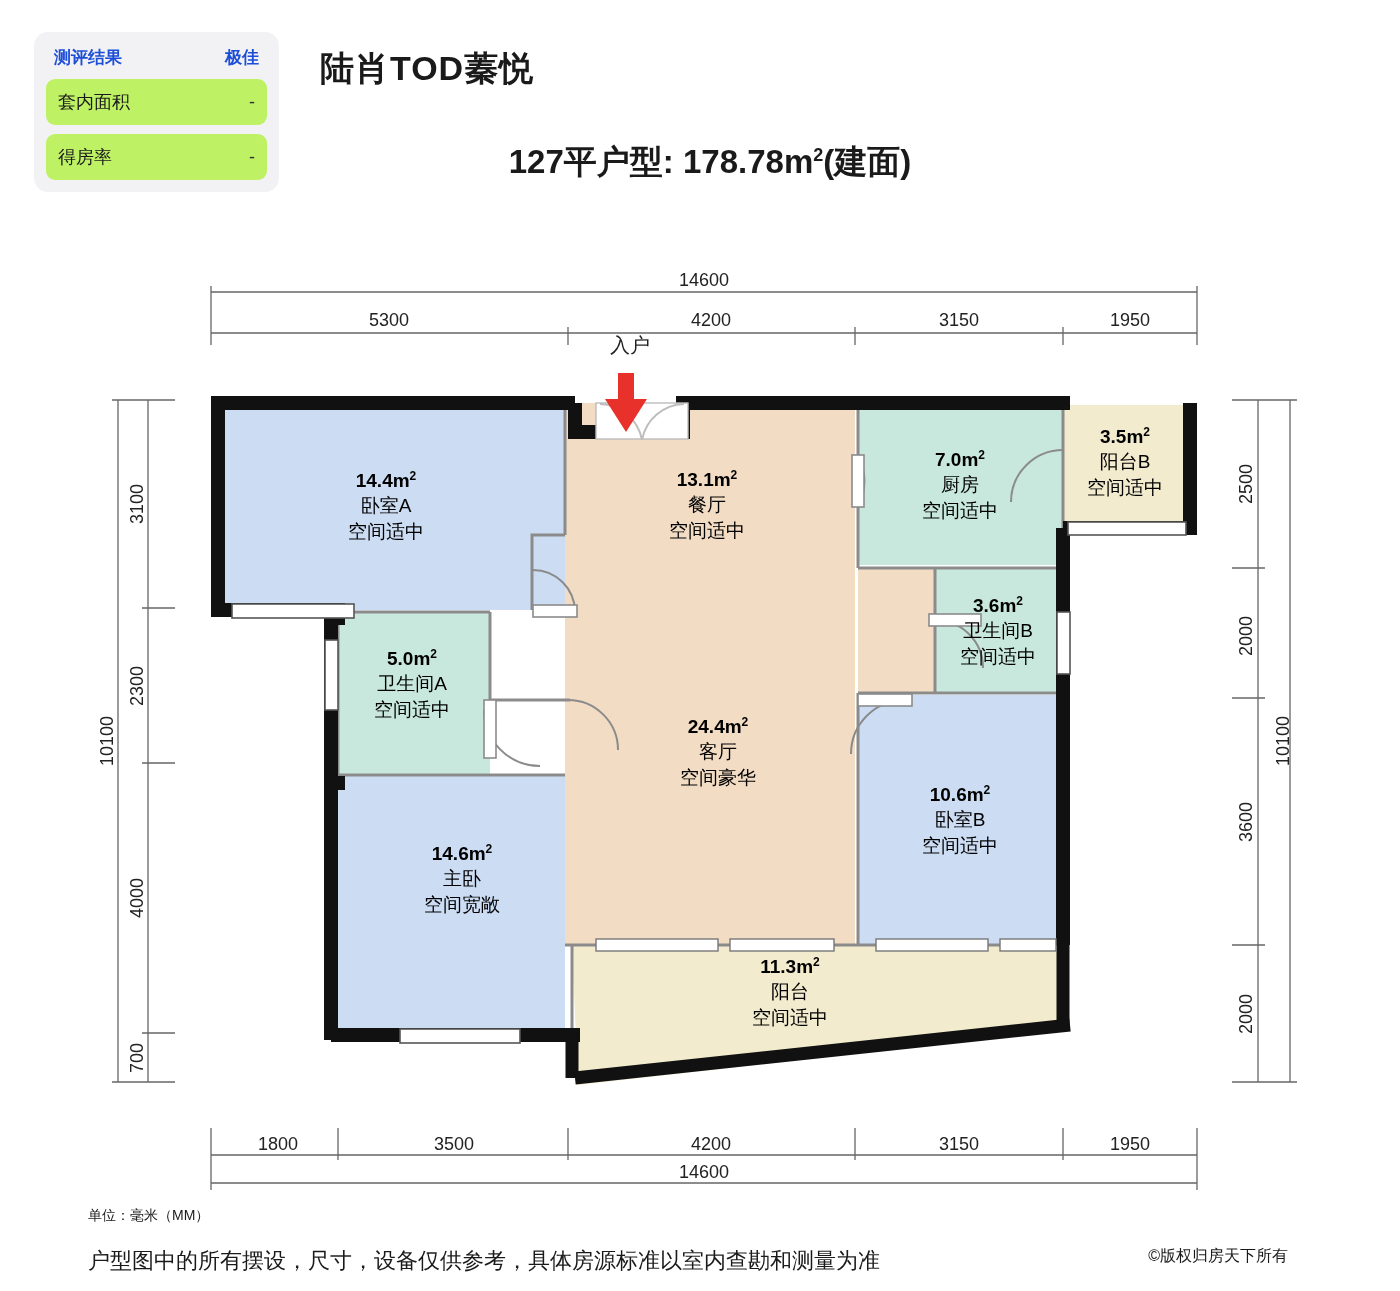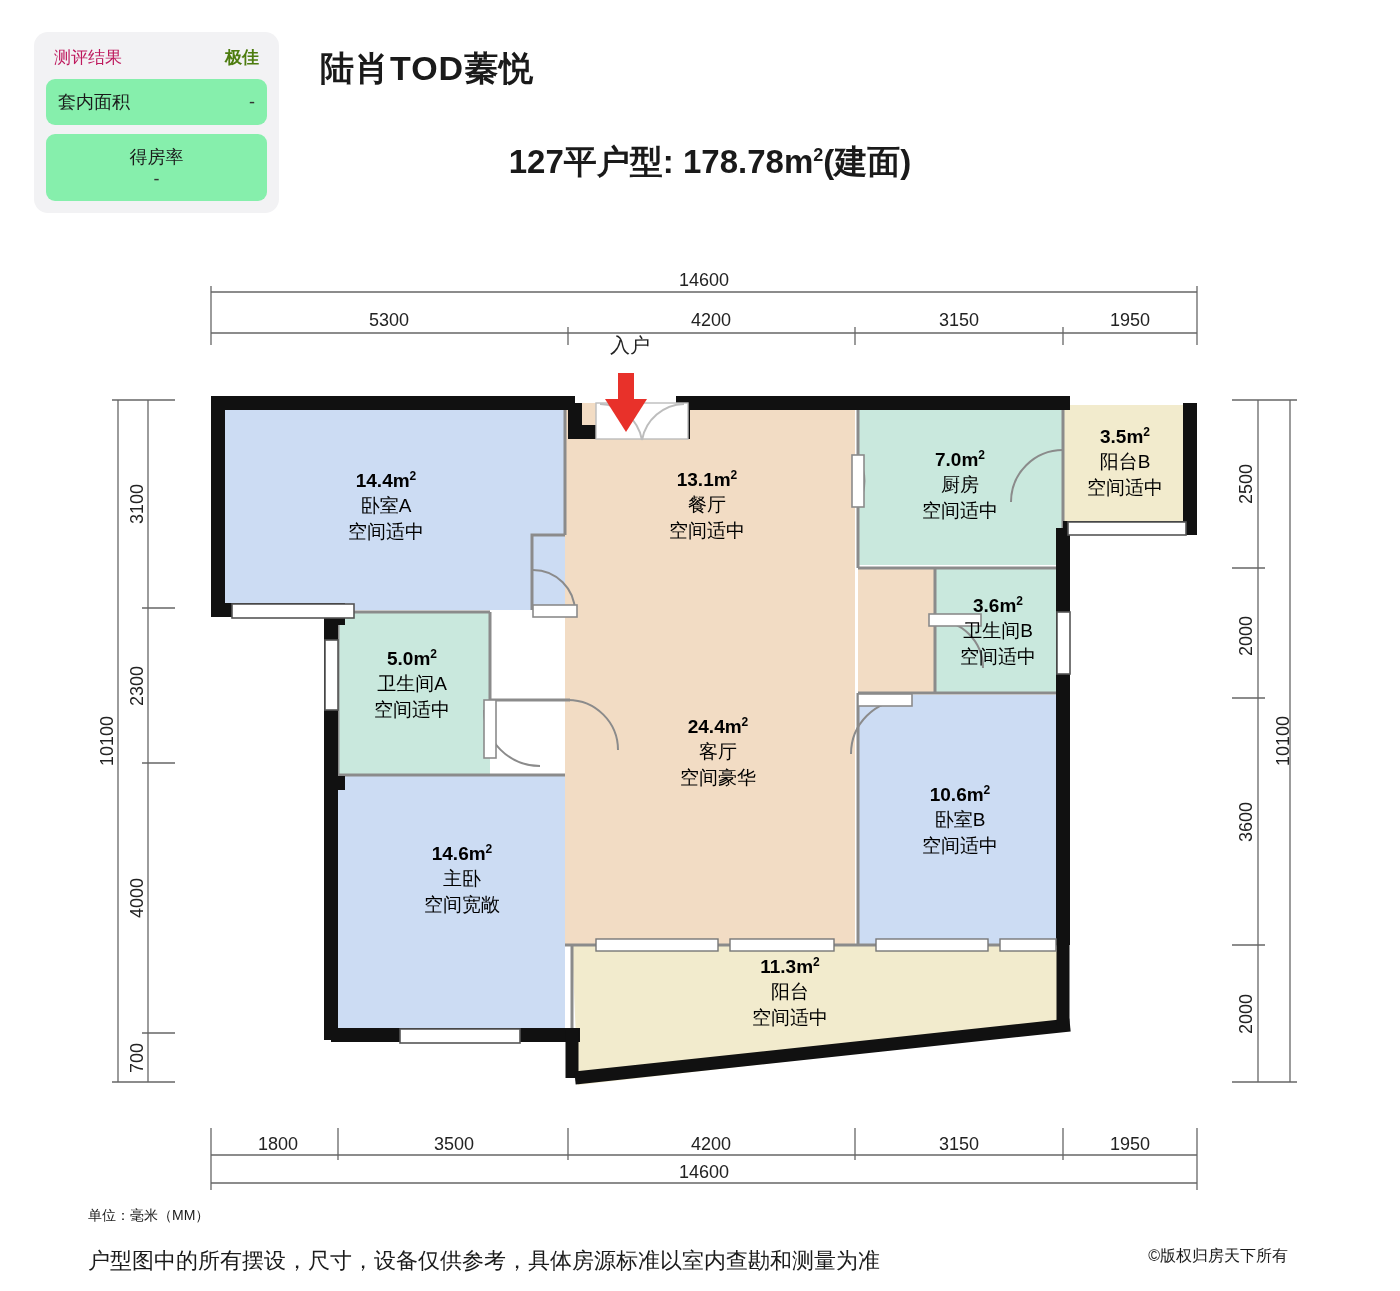--- a/index.html
+++ b/index.html
@@ -27,33 +27,33 @@
     padding: 10px 12px 12px 12px;
     box-sizing: border-box;
   }
   .eval-head {
     display: flex;
     justify-content: space-between;
     align-items: center;
     padding: 4px 8px 10px 8px;
     font-size: 17px;
   }
-  .eval-head .lbl { color: #be185d; }
-  .eval-head .val { color: #4d7c0f; font-weight: bold; }
+  .eval-head .lbl { color: #1d4ed8; font-weight: bold; }
+  .eval-head .val { color: #1d4ed8; font-weight: bold; }
   .eval-row {
     display: flex;
     justify-content: space-between;
     align-items: center;
-    background: #86efac;
+    background: #bef264;
     border-radius: 9px;
     padding: 11px 12px;
     margin-bottom: 9px;
     font-size: 18px;
   }
-  .eval-row:last-child { margin-bottom: 0; flex-direction: column; }
+  .eval-row:last-child { margin-bottom: 0; }
   .eval-row .rv { color: #333; font-size: 18px; }
 
   
   .title-main {
     position: absolute;
     left: 320px;
     top: 46px;
     width: 780px;
     font-size: 34px;
     font-weight: bold;

